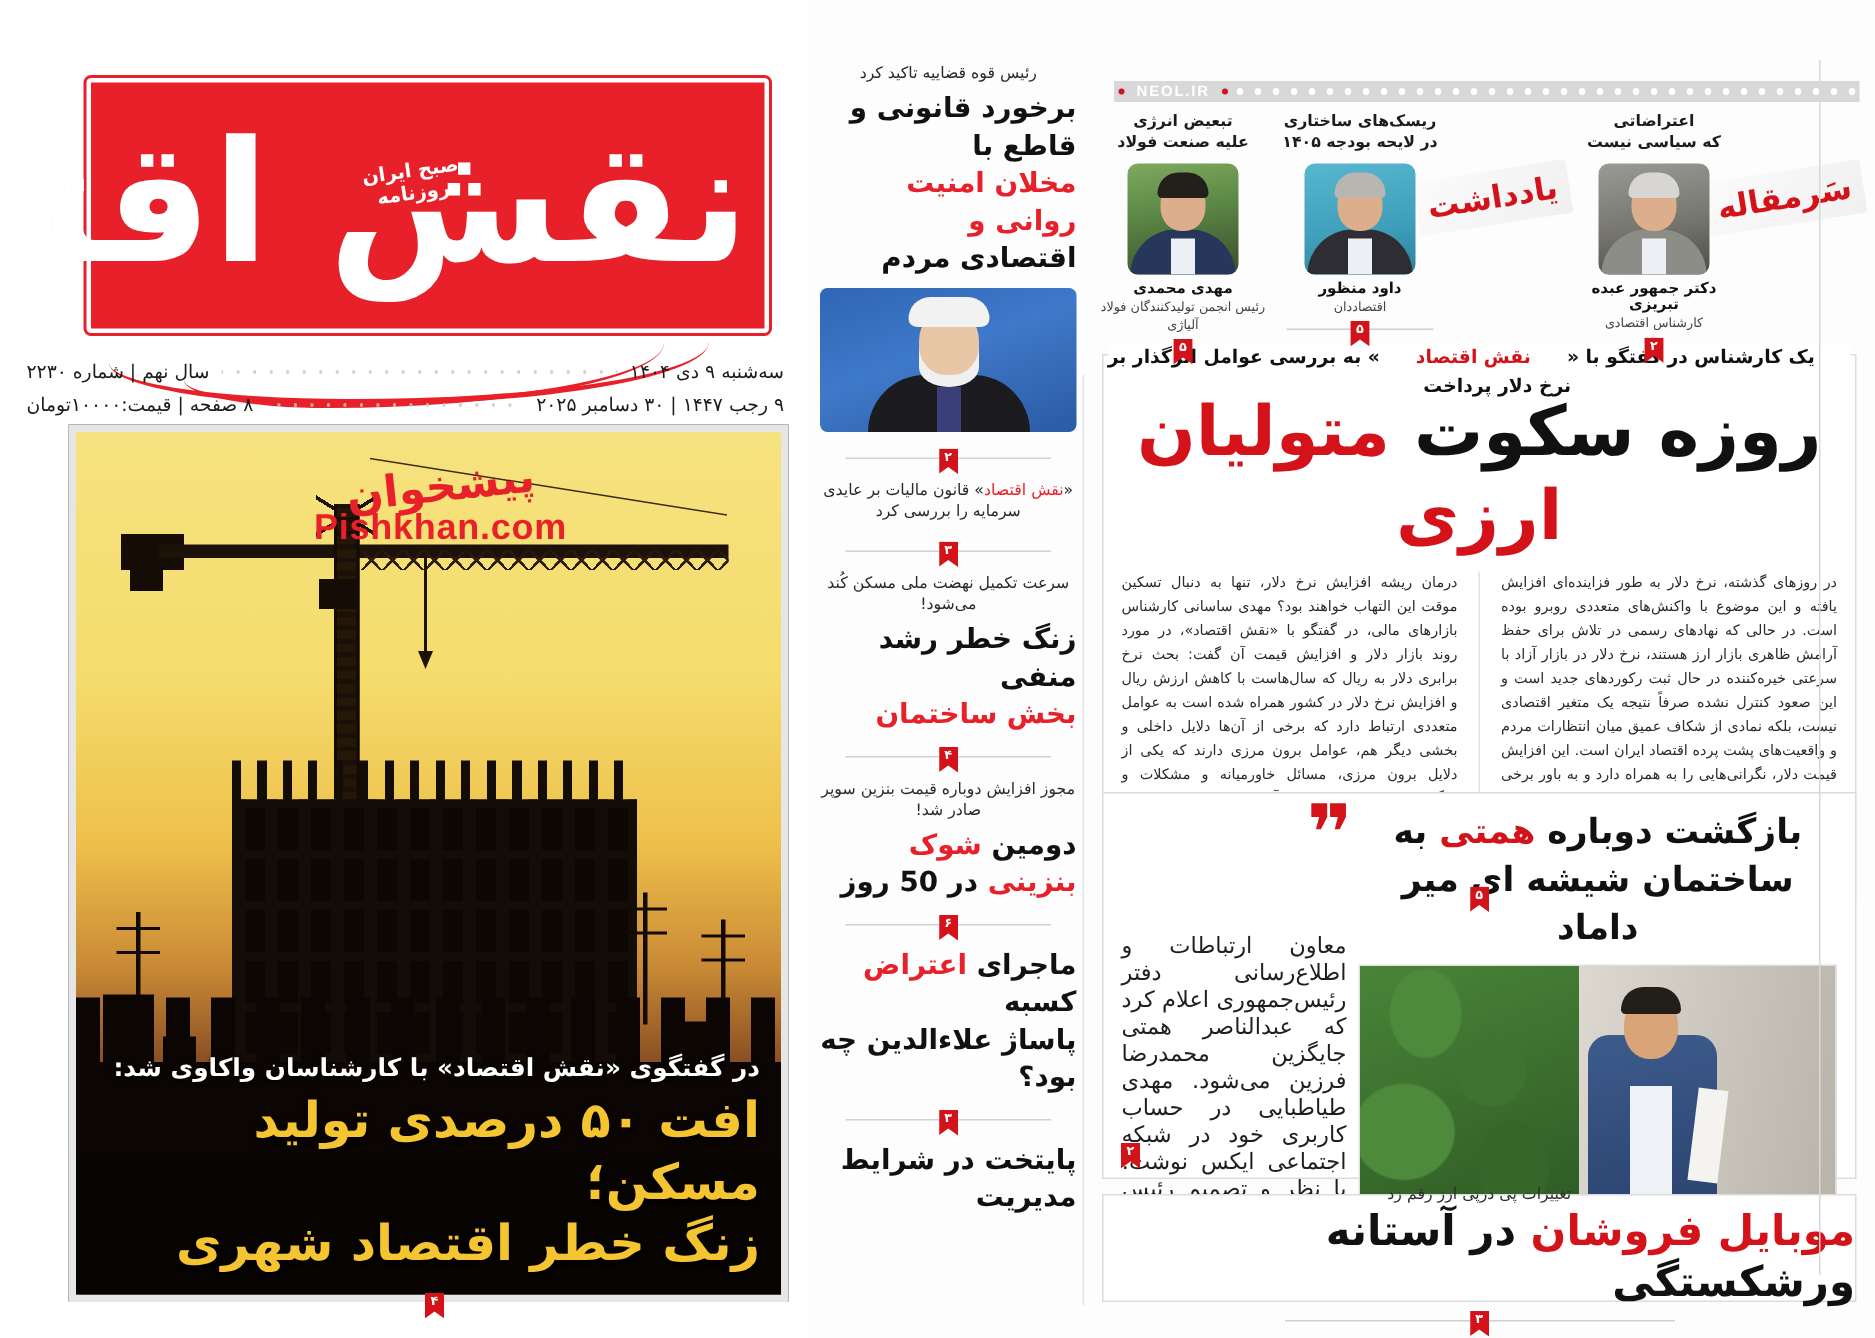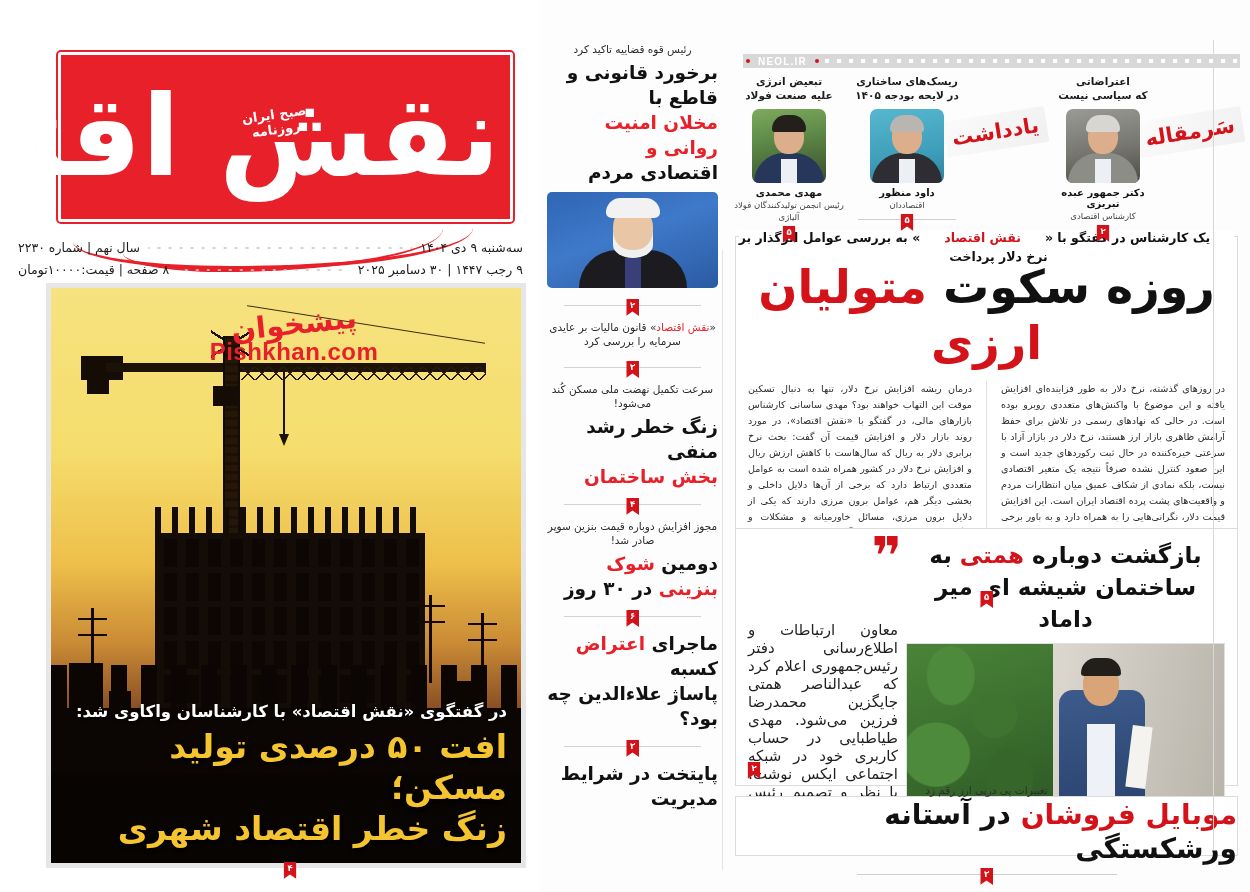--- a/index.html
+++ b/index.html
@@ -416,21 +416,21 @@
     background:#f4f3ef; transform: rotate(7deg);
   }
   .second-side { width: 150px; text-align: right; direction: rtl; position: relative; }
   .quote-icon {
     color:#d3121a; font-size: 52px; font-weight: bold; line-height: 34px;
     letter-spacing: -4px; margin-bottom: 12px; text-align: right;
   }
   .second-text { font-size: 15px; line-height: 18px; color:#1f1f1f; text-align: justify; margin-top: 48px; }
 
   .bottom-wrap {
-    position: absolute; left: 10px; top: 796px; right: 12px; height: 60px;
+    position: absolute; left: 10px; top: 796px; right: 12px; height: 72px;
     border: 1px solid #dcdcdc; background:#fff;
     display:flex; flex-direction: column; align-items: center; justify-content: center;
     direction: rtl;
   }
   .bottom-kicker { font-size: 10.5px; color:#2c2c2c; }
   .bottom-head {
     font-size: 28px; font-weight: bold; color:#111; margin-top: 2px; line-height: 34px;
   }
   .bottom-head .hl { color:#d3121a; }
   .bottom-rule { position: relative; width: 260px; height: 14px; margin-top: 2px; }
@@ -541,21 +541,21 @@
       <div class="brief-kicker">سرعت تکمیل نهضت ملی مسکن کُند می‌شود!</div>
       <div class="brief-head">زنگ خطر رشد منفی</div>
       <div class="brief-head red">بخش ساختمان</div>
     </div>
     <div class="sep">
       <div class="marker">۴</div>
     </div>
 
     <div class="brief">
       <div class="brief-kicker">مجوز افزایش دوباره قیمت بنزین سوپر صادر شد!</div>
-      <div class="brief-head"><span>دومین </span><span class="hl">شوک بنزینی</span><span> در ۳۰ روز</span></div>
+      <div class="brief-head"><span>دومین </span><span class="hl">شوک بنزینی</span><span> در 50 روز</span></div>
     </div>
     <div class="sep">
       <div class="marker">۶</div>
     </div>
 
     <div class="brief">
       <div class="brief-head"><span>ماجرای </span><span class="hl">اعتراض</span><span> کسبه</span></div>
       <div class="brief-head">پاساژ علاءالدین چه بود؟</div>
     </div>
     <div class="sep">

